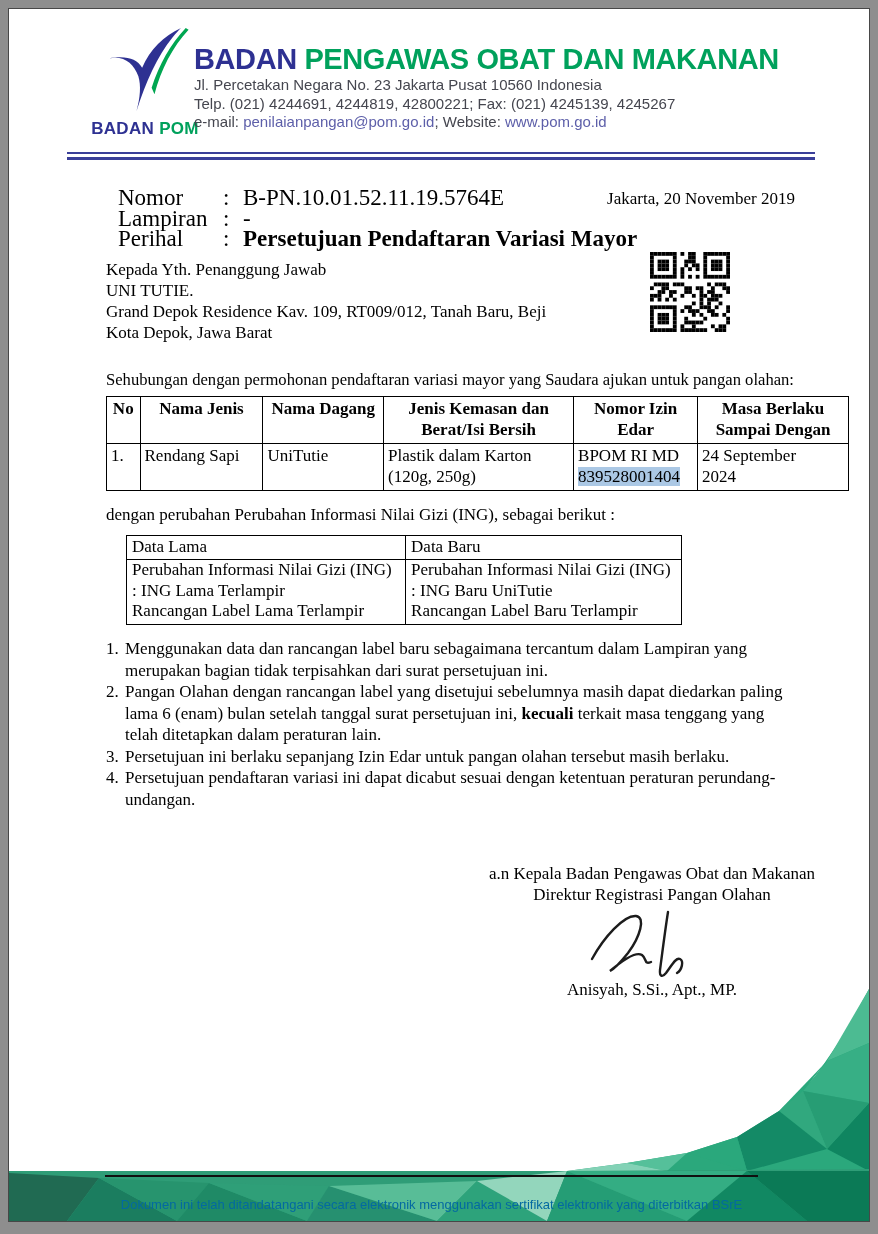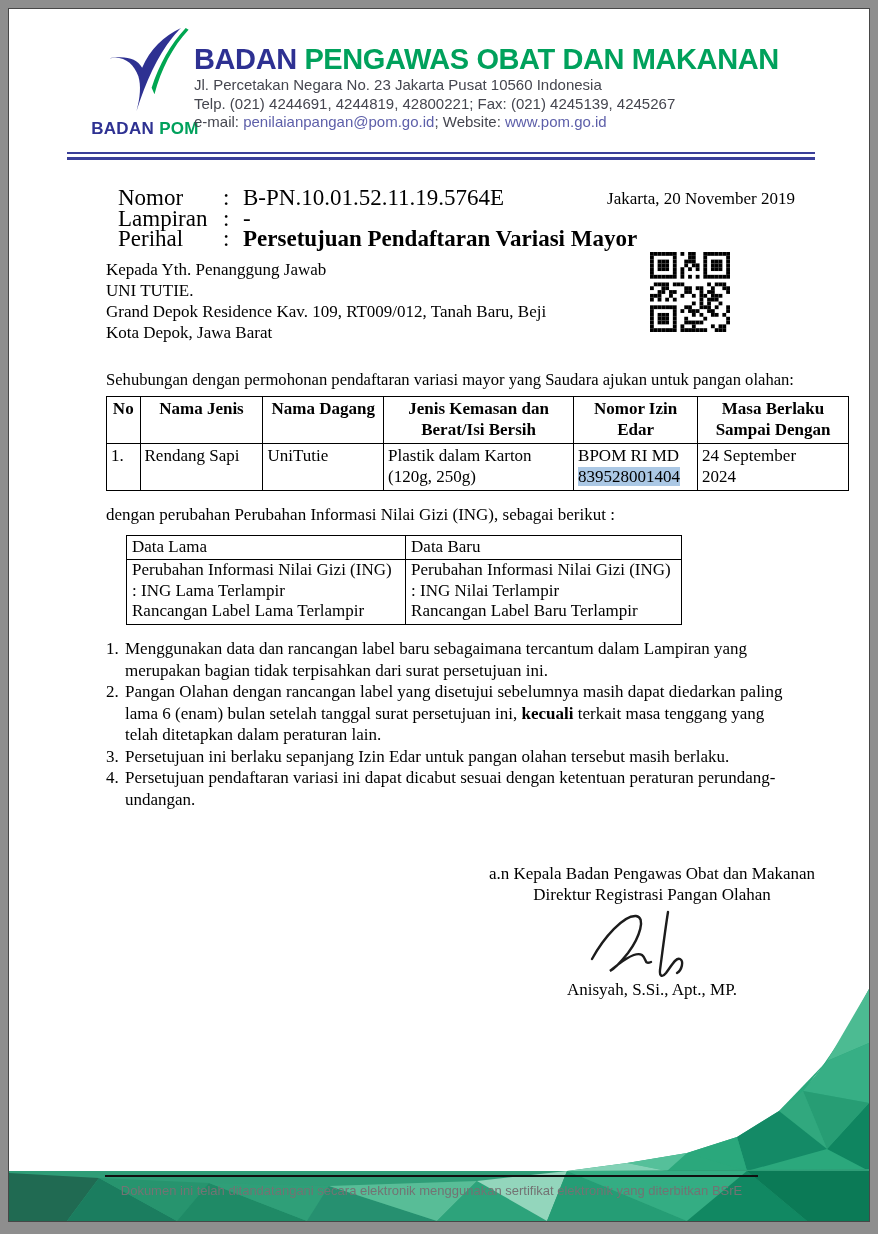--- a/index.html
+++ b/index.html
@@ -50,22 +50,22 @@
   .term .num{position:absolute;left:0;top:0;}
 
   
   .sig{left:448px;top:854px;width:390px;text-align:center;font-size:17px;line-height:21px;}
   .sig-svg{display:block;margin:2px auto 0 auto;}
   .sig-name{margin-top:0;}
 
   
   .deco{left:0;bottom:0;width:860px;height:240px;}
   .footer-note{left:96px;top:1166px;width:653px;text-align:center;z-index:3;
-    border-top:2px solid #101010;padding-top:6px;
-    font-family:"Liberation Sans",sans-serif;font-size:13px;line-height:15px;color:#737373;}
+    border-top:2px solid #101010;padding-top:20px;
+    font-family:"Liberation Sans",sans-serif;font-size:13px;line-height:15px;color:#0369a1;}
 </style>
 </head>
 <body>
 
 <div class="canvas">
   <div class="sheet">
 
     <div class="abs logo">
       <svg width="96" height="90" viewBox="0 0 100 95">
         <path d="M 12 33 C 28 30 38 38 43 52 C 46 62 45 74 41 89 C 51 57 63 31 79 11 C 83 6 86 3 88 1 C 70 9 55 24 47 43 C 41 33 30 30 12 33 Z" fill="#2e3192"></path>
@@ -380,21 +380,21 @@
           <tr class="hrow">
         <td>Data Lama</td>
         <td>Data Baru</td>
       </tr>
       <tr>
         <td>
           <div>Perubahan Informasi Nilai Gizi (ING) : ING Lama Terlampir</div>
           <div>Rancangan Label Lama Terlampir</div>
         </td>
         <td>
-          <div>Perubahan Informasi Nilai Gizi (ING) : ING Nilai Terlampir</div>
+          <div>Perubahan Informasi Nilai Gizi (ING) : ING Baru UniTutie</div>
           <div>Rancangan Label Baru Terlampir</div>
         </td>
       </tr>
     </tbody>
       </table>
 
     <div class="abs terms">
       <div class="term"><span class="num">1.</span><span>Menggunakan data dan rancangan label baru sebagaimana tercantum dalam Lampiran yang merupakan bagian tidak terpisahkan dari surat persetujuan ini.</span><span class="bold"></span><span></span></div>
       <div class="term"><span class="num">2.</span><span>Pangan Olahan dengan rancangan label yang disetujui sebelumnya masih dapat diedarkan paling lama 6 (enam) bulan setelah tanggal surat persetujuan ini, </span><span class="bold">kecuali</span><span> terkait masa tenggang yang telah ditetapkan dalam peraturan lain.</span></div>
       <div class="term"><span class="num">3.</span><span>Persetujuan ini berlaku sepanjang Izin Edar untuk pangan olahan tersebut masih berlaku.</span><span class="bold"></span><span></span></div>

